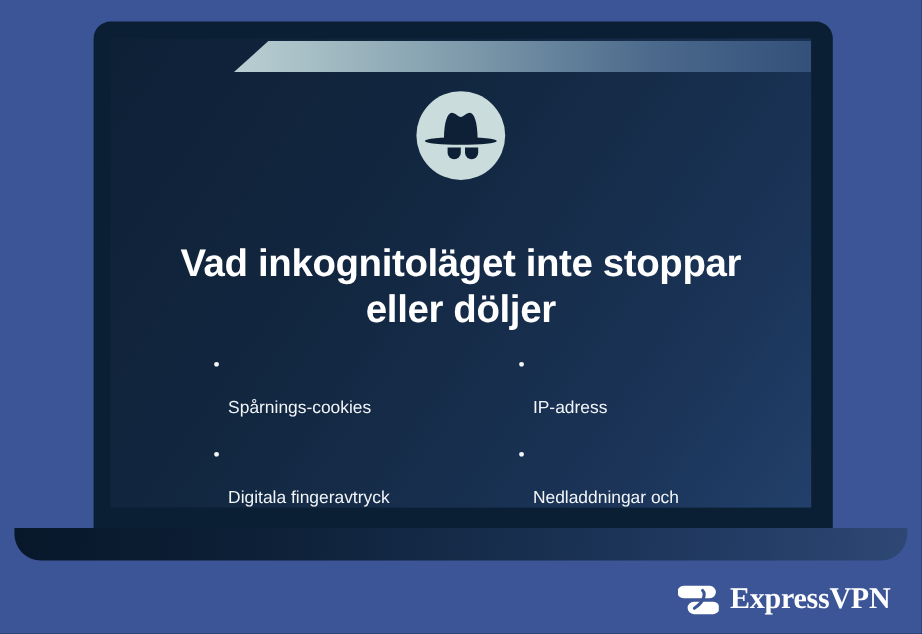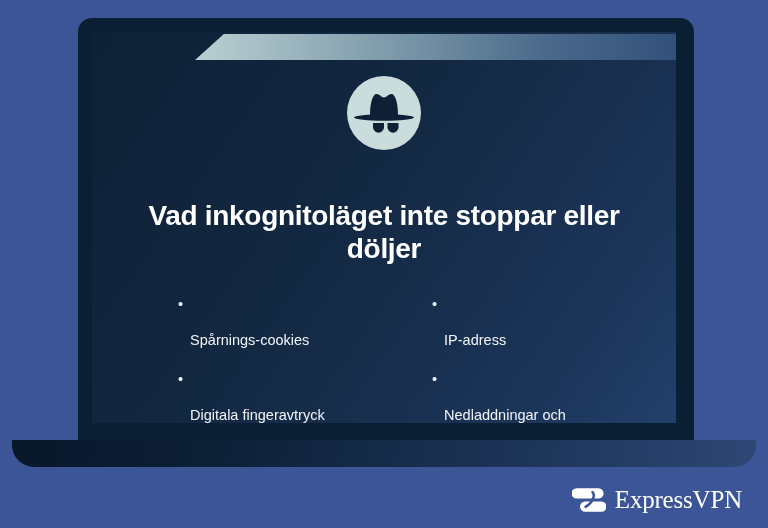--- a/index.html
+++ b/index.html
@@ -76,21 +76,21 @@
   .incognito-wrap svg { display:block; width:82px; height:82px; }
 
   
   .headline {
     position: absolute;
     left: 22px;
     top: 148px;
     width: 540px;
     text-align: center;
     color: #FFFFFF;
-    font-size: 28px;
+    font-size: 32px;
     line-height: 1.18;
     font-weight: bold;
     letter-spacing: -0.3px;
   }
 
   
   .bullets {
     position: absolute;
     left: 86px;
     top: 263px;
@@ -125,21 +125,21 @@
     bottom: 14px;
     display: flex;
     align-items: center;
     gap: 9px;
   }
   .brand-mark { width: 34px; height: 28px; display:block; }
   .brand-name {
     color: #FFFFFF;
     font-family: "Liberation Serif", serif;
     font-size: 25px;
-    font-weight: normal;
+    font-weight: bold;
     letter-spacing: -0.2px;
     white-space: nowrap;
   }
 </style>
 </head>
 <body>
 
 <div class="stage">
 
   <div class="laptop-frame"></div>

